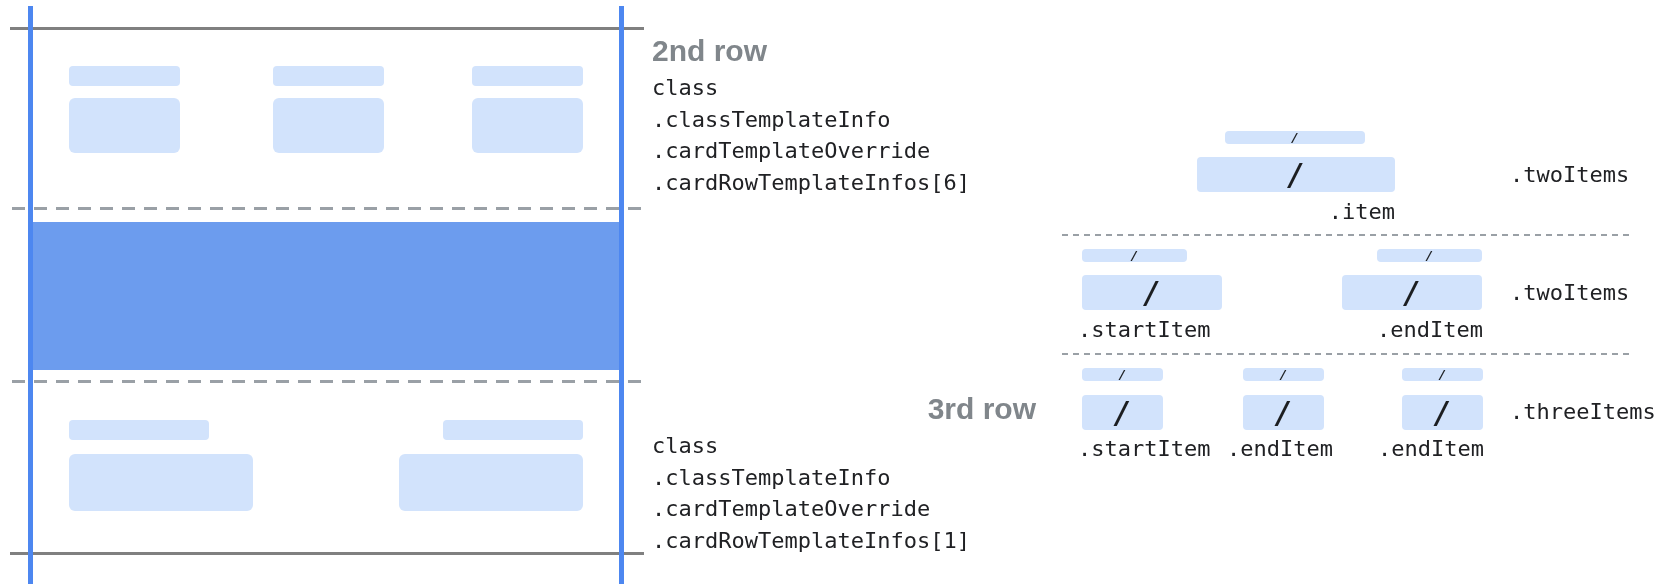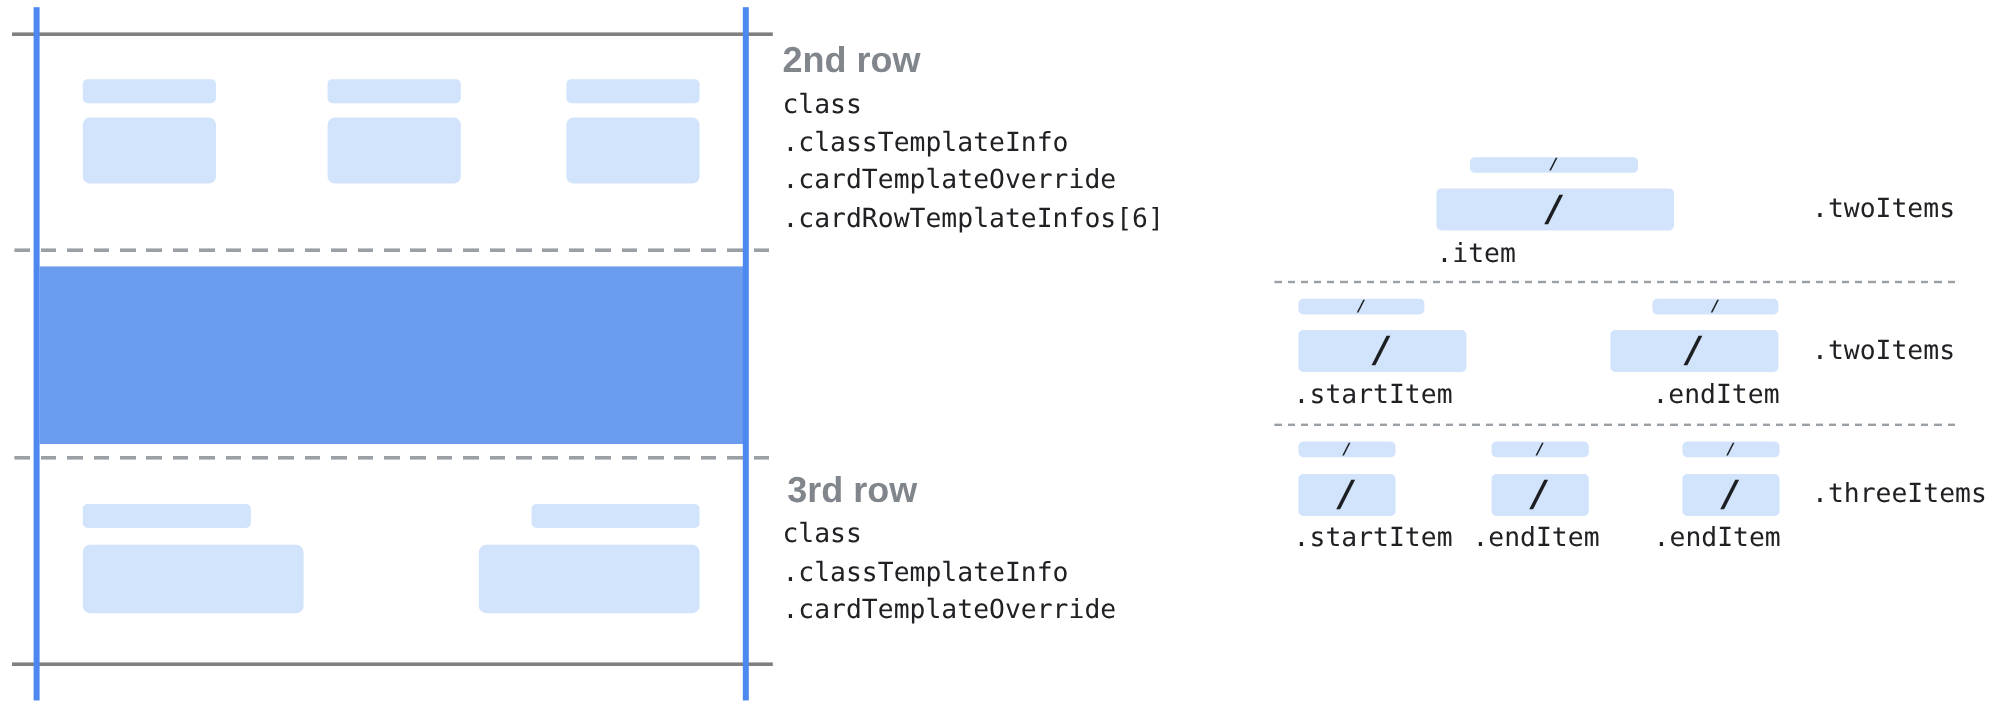--- a/index.html
+++ b/index.html
@@ -36,21 +36,21 @@
     letter-spacing:0px;
   }
   .mono{
     color:var(--text,#202124);font-family:"DejaVu Sans Mono",monospace;
     font-size:22px;line-height:31.5px;white-space:pre;
   }
   .mono-label{
     color:var(--text,#202124);font-family:"DejaVu Sans Mono",monospace;
     font-size:22px;line-height:24px;white-space:pre;
   }
-  .center{text-align:left;}
+  .center{text-align:right;}
 </style>
 </head>
 <body>
 
 <div class="canvas">
 
   <div class="abs solid-line" style="left:10px;top:27px;width:634px;"></div>
   <div class="abs solid-line" style="left:10px;top:552px;width:634px;"></div>
 
   <div class="abs dash-thick" style="left:12px;top:207px;width:638px;"></div>
@@ -77,25 +77,26 @@
   <div class="abs" style="left:652px;top:72px;width:380px;">
     <div class="mono">class</div>
     <div class="mono">.classTemplateInfo</div>
     <div class="mono">.cardTemplateOverride</div>
     <div class="mono">.cardRowTemplateInfos[6]</div>
   </div>
 
   <div class="abs" style="left:652px;top:258px;width:380px;">
   </div>
 
-  <div class="abs heading" style="left:656px;top:392px;width:360px;">3rd row</div>
+  <div class="abs heading" style="left:676px;top:392px;width:360px;text-align:right;">3rd row</div>
   <div class="abs" style="left:652px;top:430px;width:380px;">
     <div class="mono">class</div>
     <div class="mono">.classTemplateInfo</div>
     <div class="mono">.cardTemplateOverride</div>
+    <div class="mono">.cardRowTemplateInfos[1]</div>
   </div>
 
   <div class="abs slash-chip slash-small" style="left:1225px;top:131px;width:140px;height:13px;">
     <span>/</span>
   </div>
   <div class="abs slash-chip slash-big" style="left:1197px;top:157px;width:198px;height:35px;">
     <span>/</span>
   </div>
   <div class="abs mono-label center" style="left:1197px;top:200px;width:198px;">.item</div>
   <div class="abs mono-label" style="left:1510px;top:163px;">.twoItems</div>

